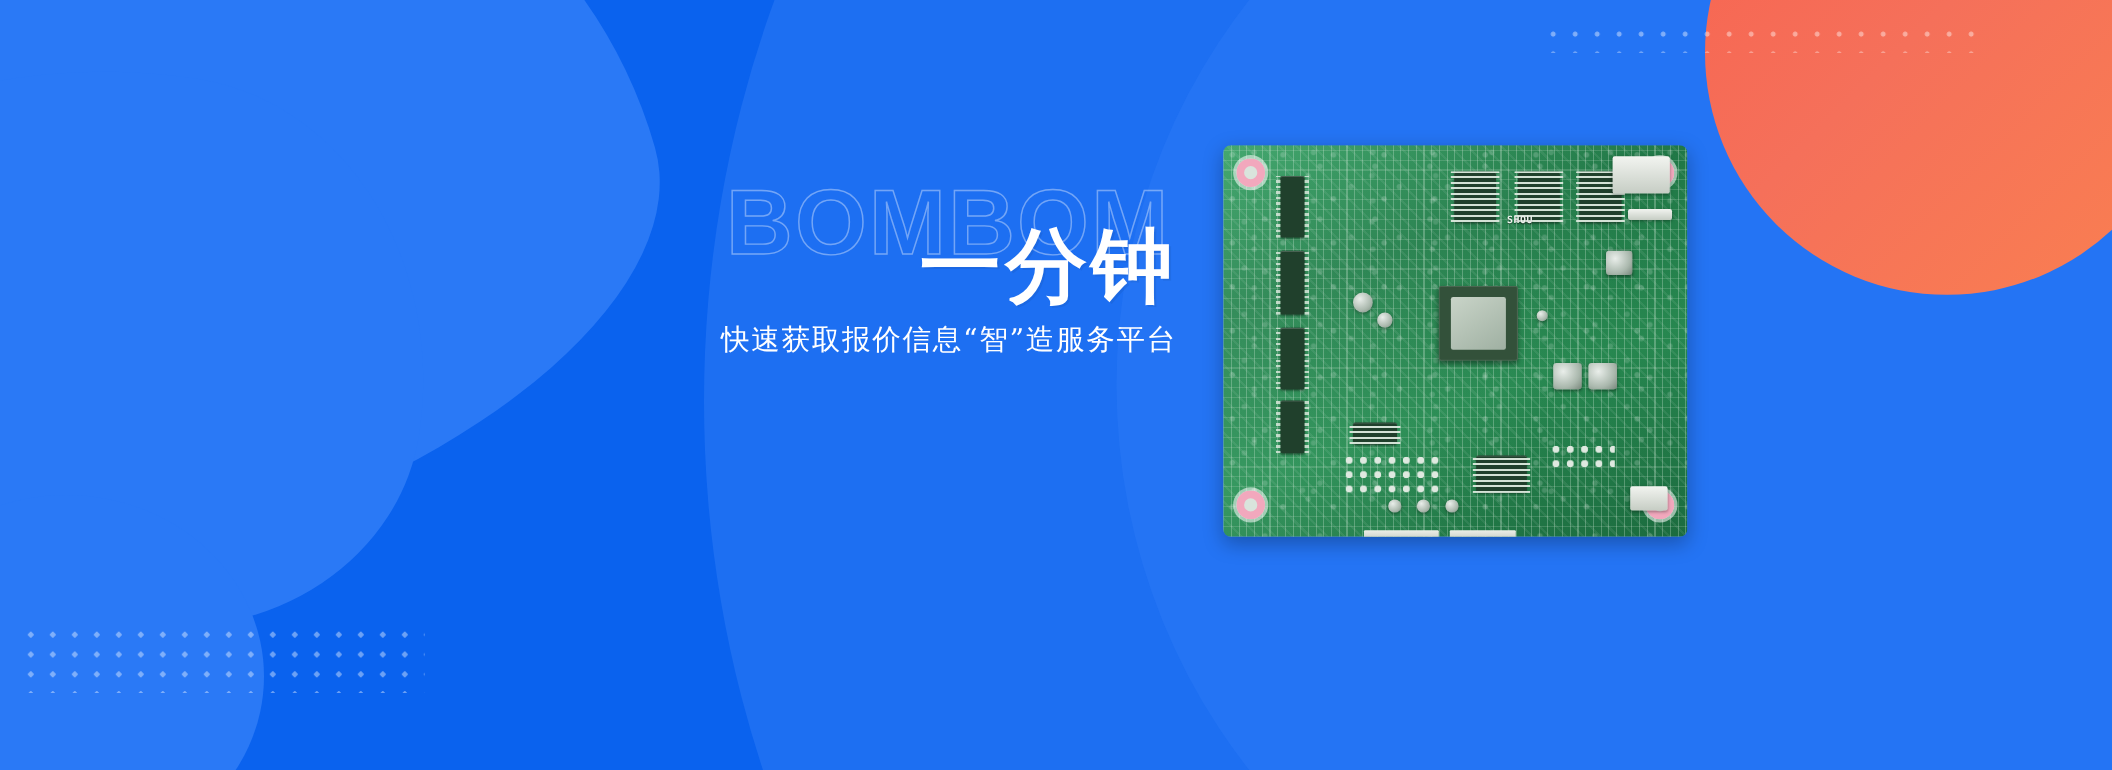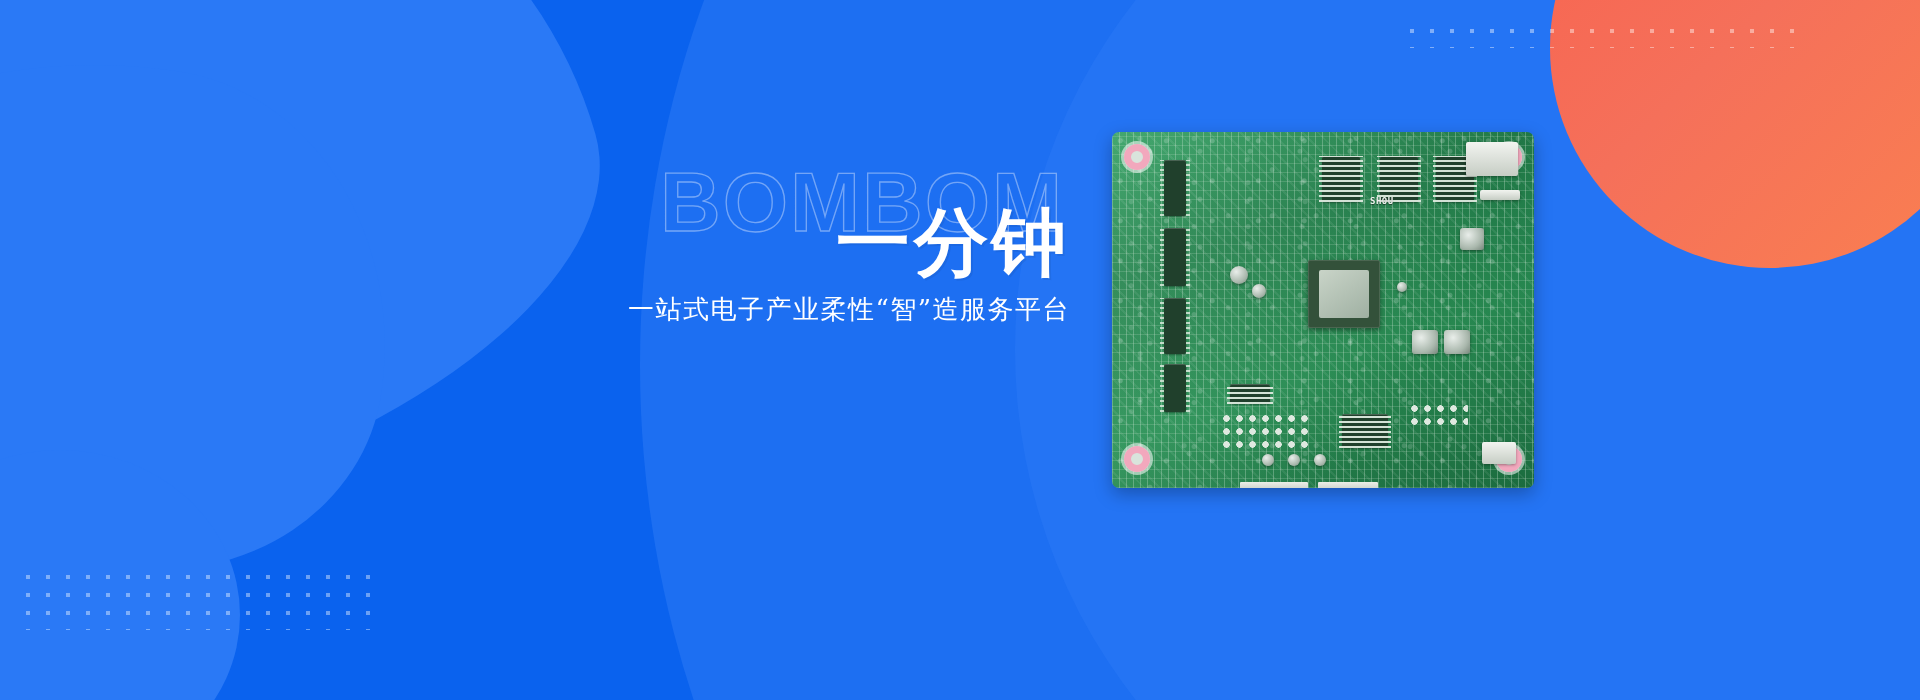--- a/index.html
+++ b/index.html
@@ -215,21 +215,21 @@
 
     <div class="textblock">
 
       <div class="watermark">BOMBOM</div>
 
       <div class="headline">
         <span class="l1">一分钟</span>
       </div>
 
 
-      <div class="tagline">一站式电子产业柔性“智”造服务平台</div>
+      <div class="tagline">快速获取报价信息“智”造服务平台</div>
     </div>
 
     <div class="board-wrap">
       <div class="board">
         <div class="traces"></div>
         <div class="traces2"></div>
 
         <div class="hole" style="left:12px;top:12px;"></div>
         <div class="hole" style="right:12px;top:12px;"></div>
         <div class="hole" style="left:12px;bottom:16px;"></div>

